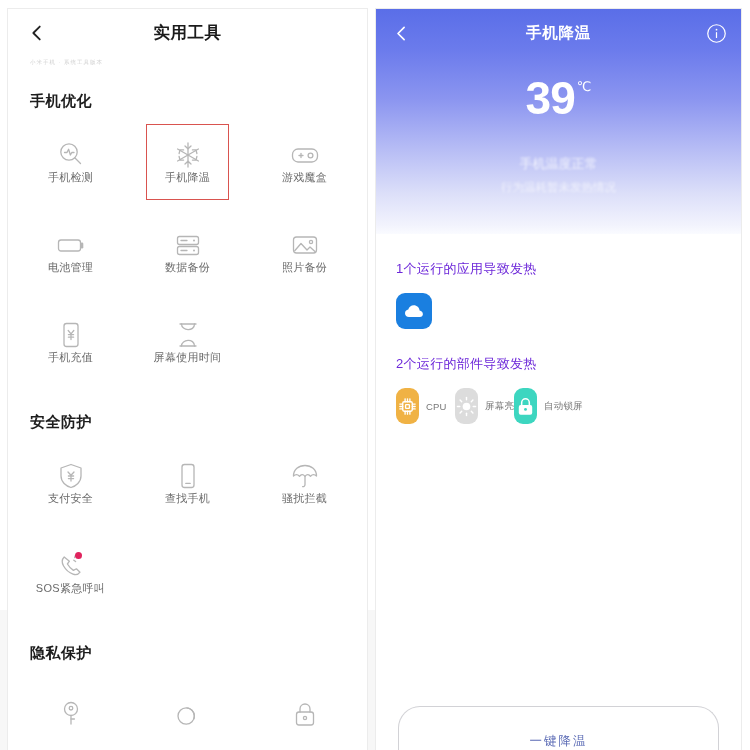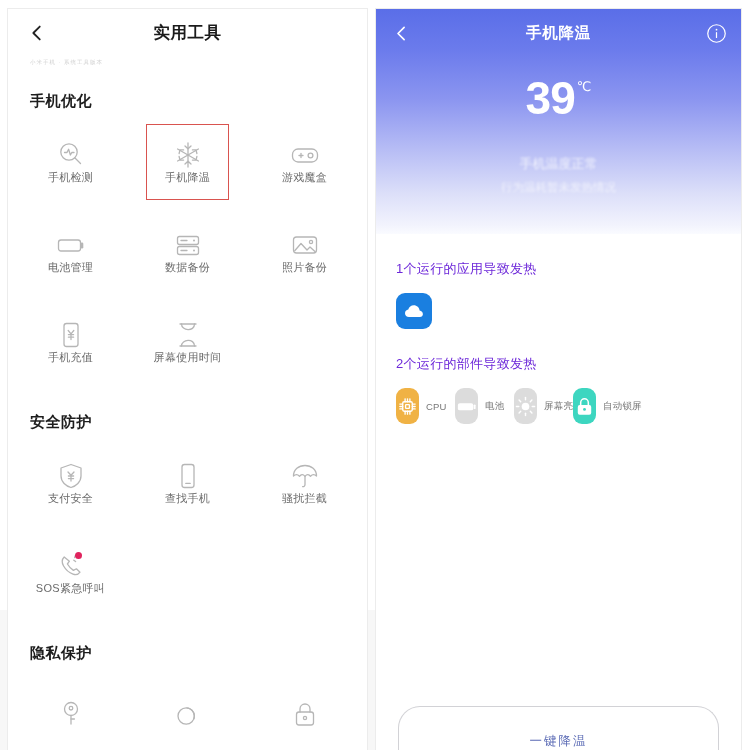--- a/index.html
+++ b/index.html
@@ -453,31 +453,20 @@
                   <path d="M7 14.5 H4"></path>
                 <path d="M20 9.5 H17"></path>
                   <path d="M20 12 H17"></path>
                   <path d="M20 14.5 H17"></path>
               </svg>
             </span>
           </div>
           <span class="comp-lbl">CPU</span>
         </div>
 
-        <div class="comp">
-          <div class="comp-tile" style="background:#dcdcdc">
-            <span>
-              <svg viewBox="0 0 24 24" fill="none" stroke="#ffffff" stroke-width="1.5" stroke-linejoin="round">
-                <rect x="3" y="8.5" width="16" height="7.5" rx="2" fill="#ffffff" stroke="none"></rect>
-                <path d="M20.5 10.8 V13.7" stroke-width="2" stroke-linecap="round"></path>
-              </svg>
-            </span>
-          </div>
-          <span class="comp-lbl">电池</span>
-        </div>
 
         <div class="comp">
           <div class="comp-tile" style="background:#dcdcdc">
             <span>
               <svg viewBox="0 0 24 24" fill="none" stroke="#ffffff" stroke-width="1.5" stroke-linecap="round">
                 <circle cx="12" cy="12" r="4" fill="#ffffff" stroke="none"></circle>
                 <path d="M12 2.5 V5"></path>
                   <path d="M12 19 V21.5"></path>
                 <path d="M2.5 12 H5"></path>
                   <path d="M19 12 H21.5"></path>

